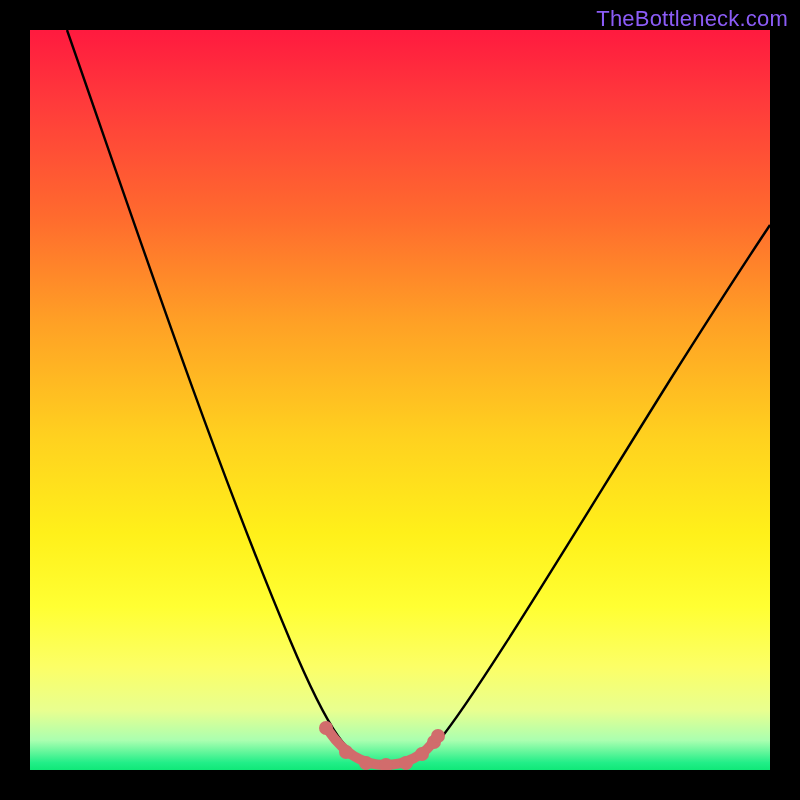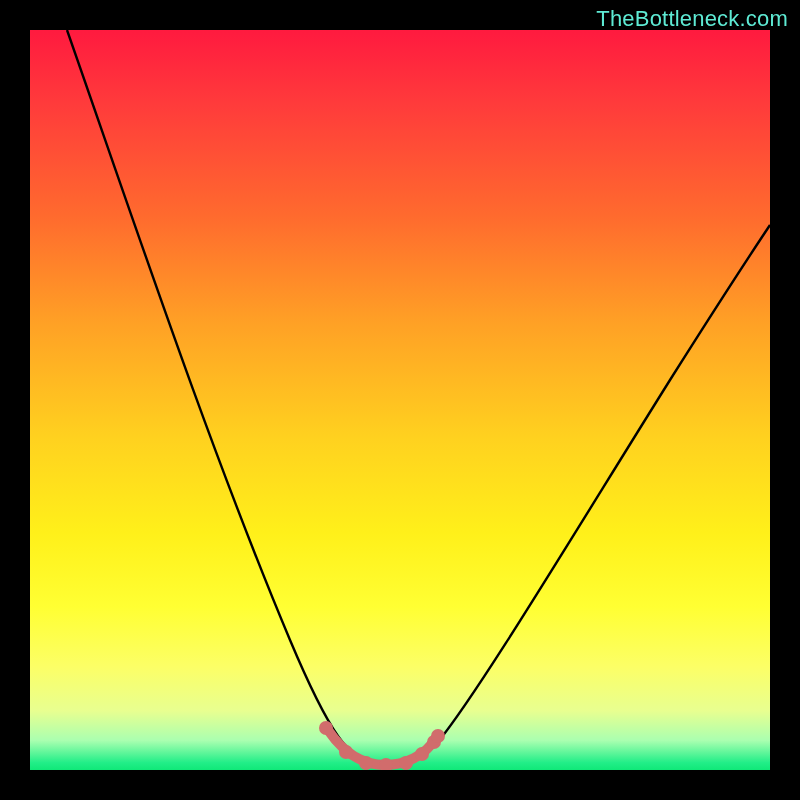--- a/index.html
+++ b/index.html
@@ -36,21 +36,21 @@
       #e8ff90 92%,
       #aaffb0 96%,
       #22ee88 99%,
       #10e878 100%
     );
   }
   .watermark {
     position: absolute;
     top: 6px;
     right: 12px;
-    color: #5eead4;
+    color: #8b5cf6;
     font-size: 22px;
     font-weight: 400;
     letter-spacing: 0.2px;
     user-select: none;
   }
   svg.overlay {
     position: absolute;
     left: 0;
     top: 0;
     width: 740px;

